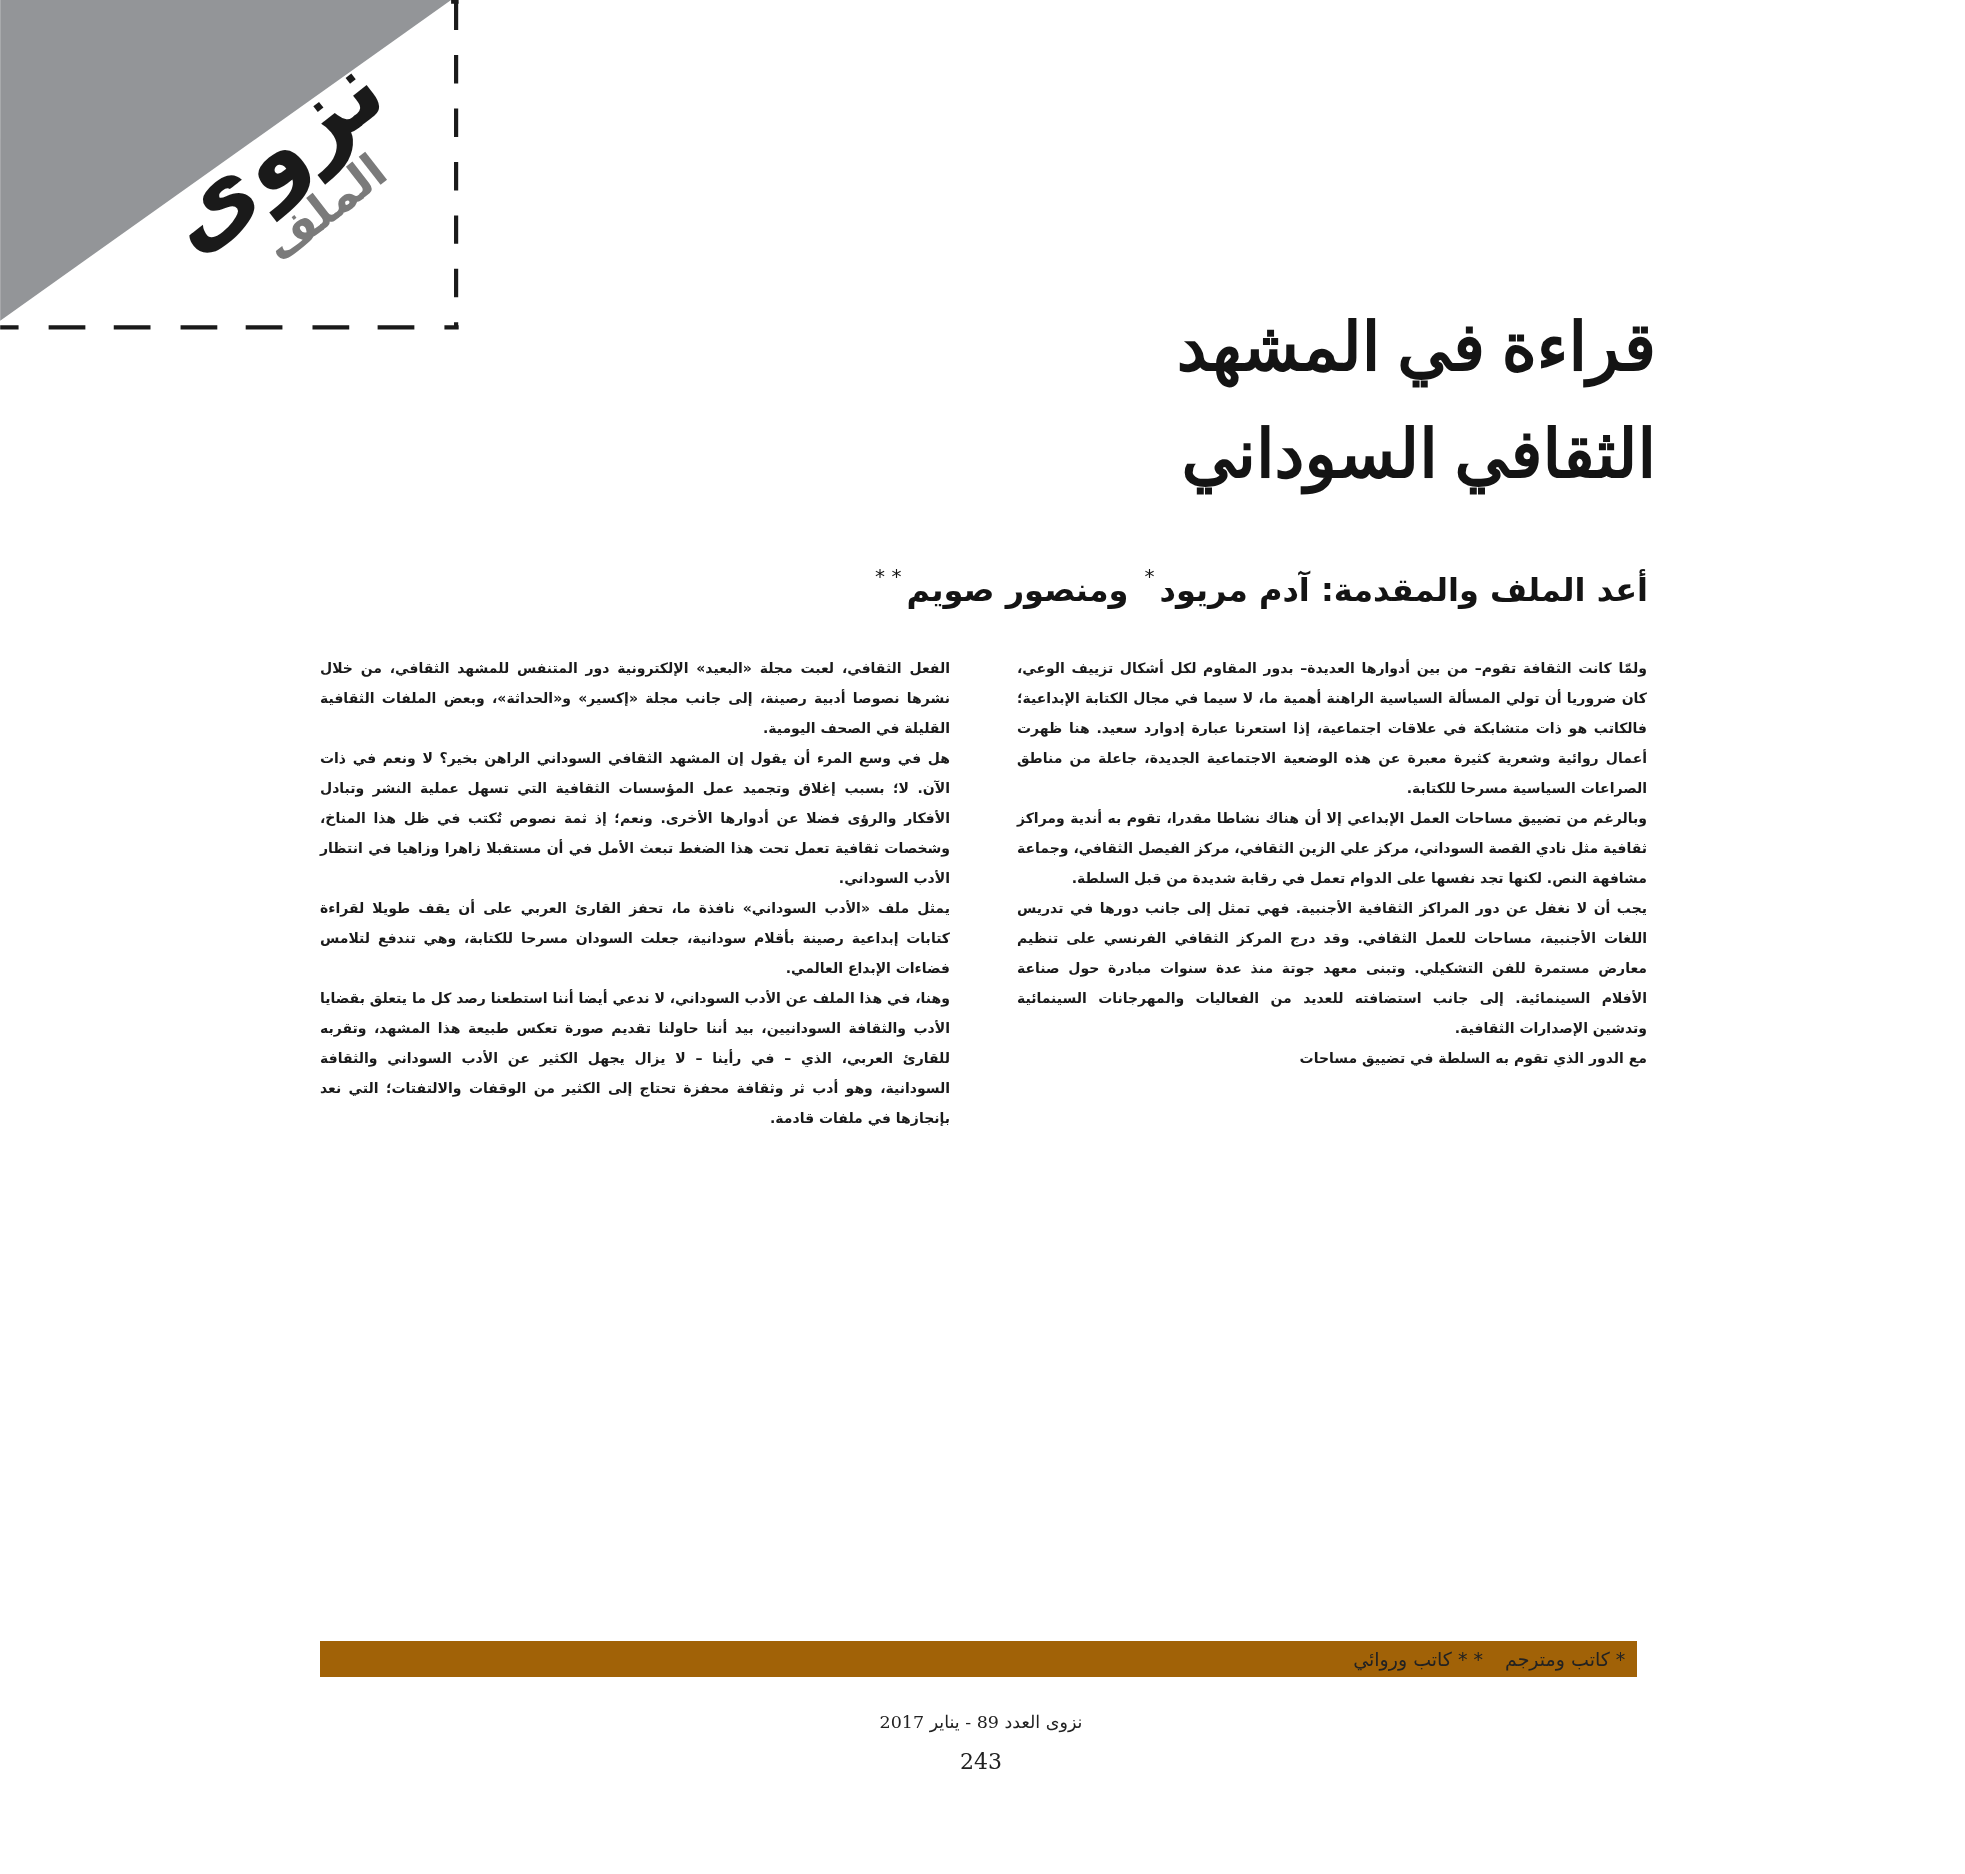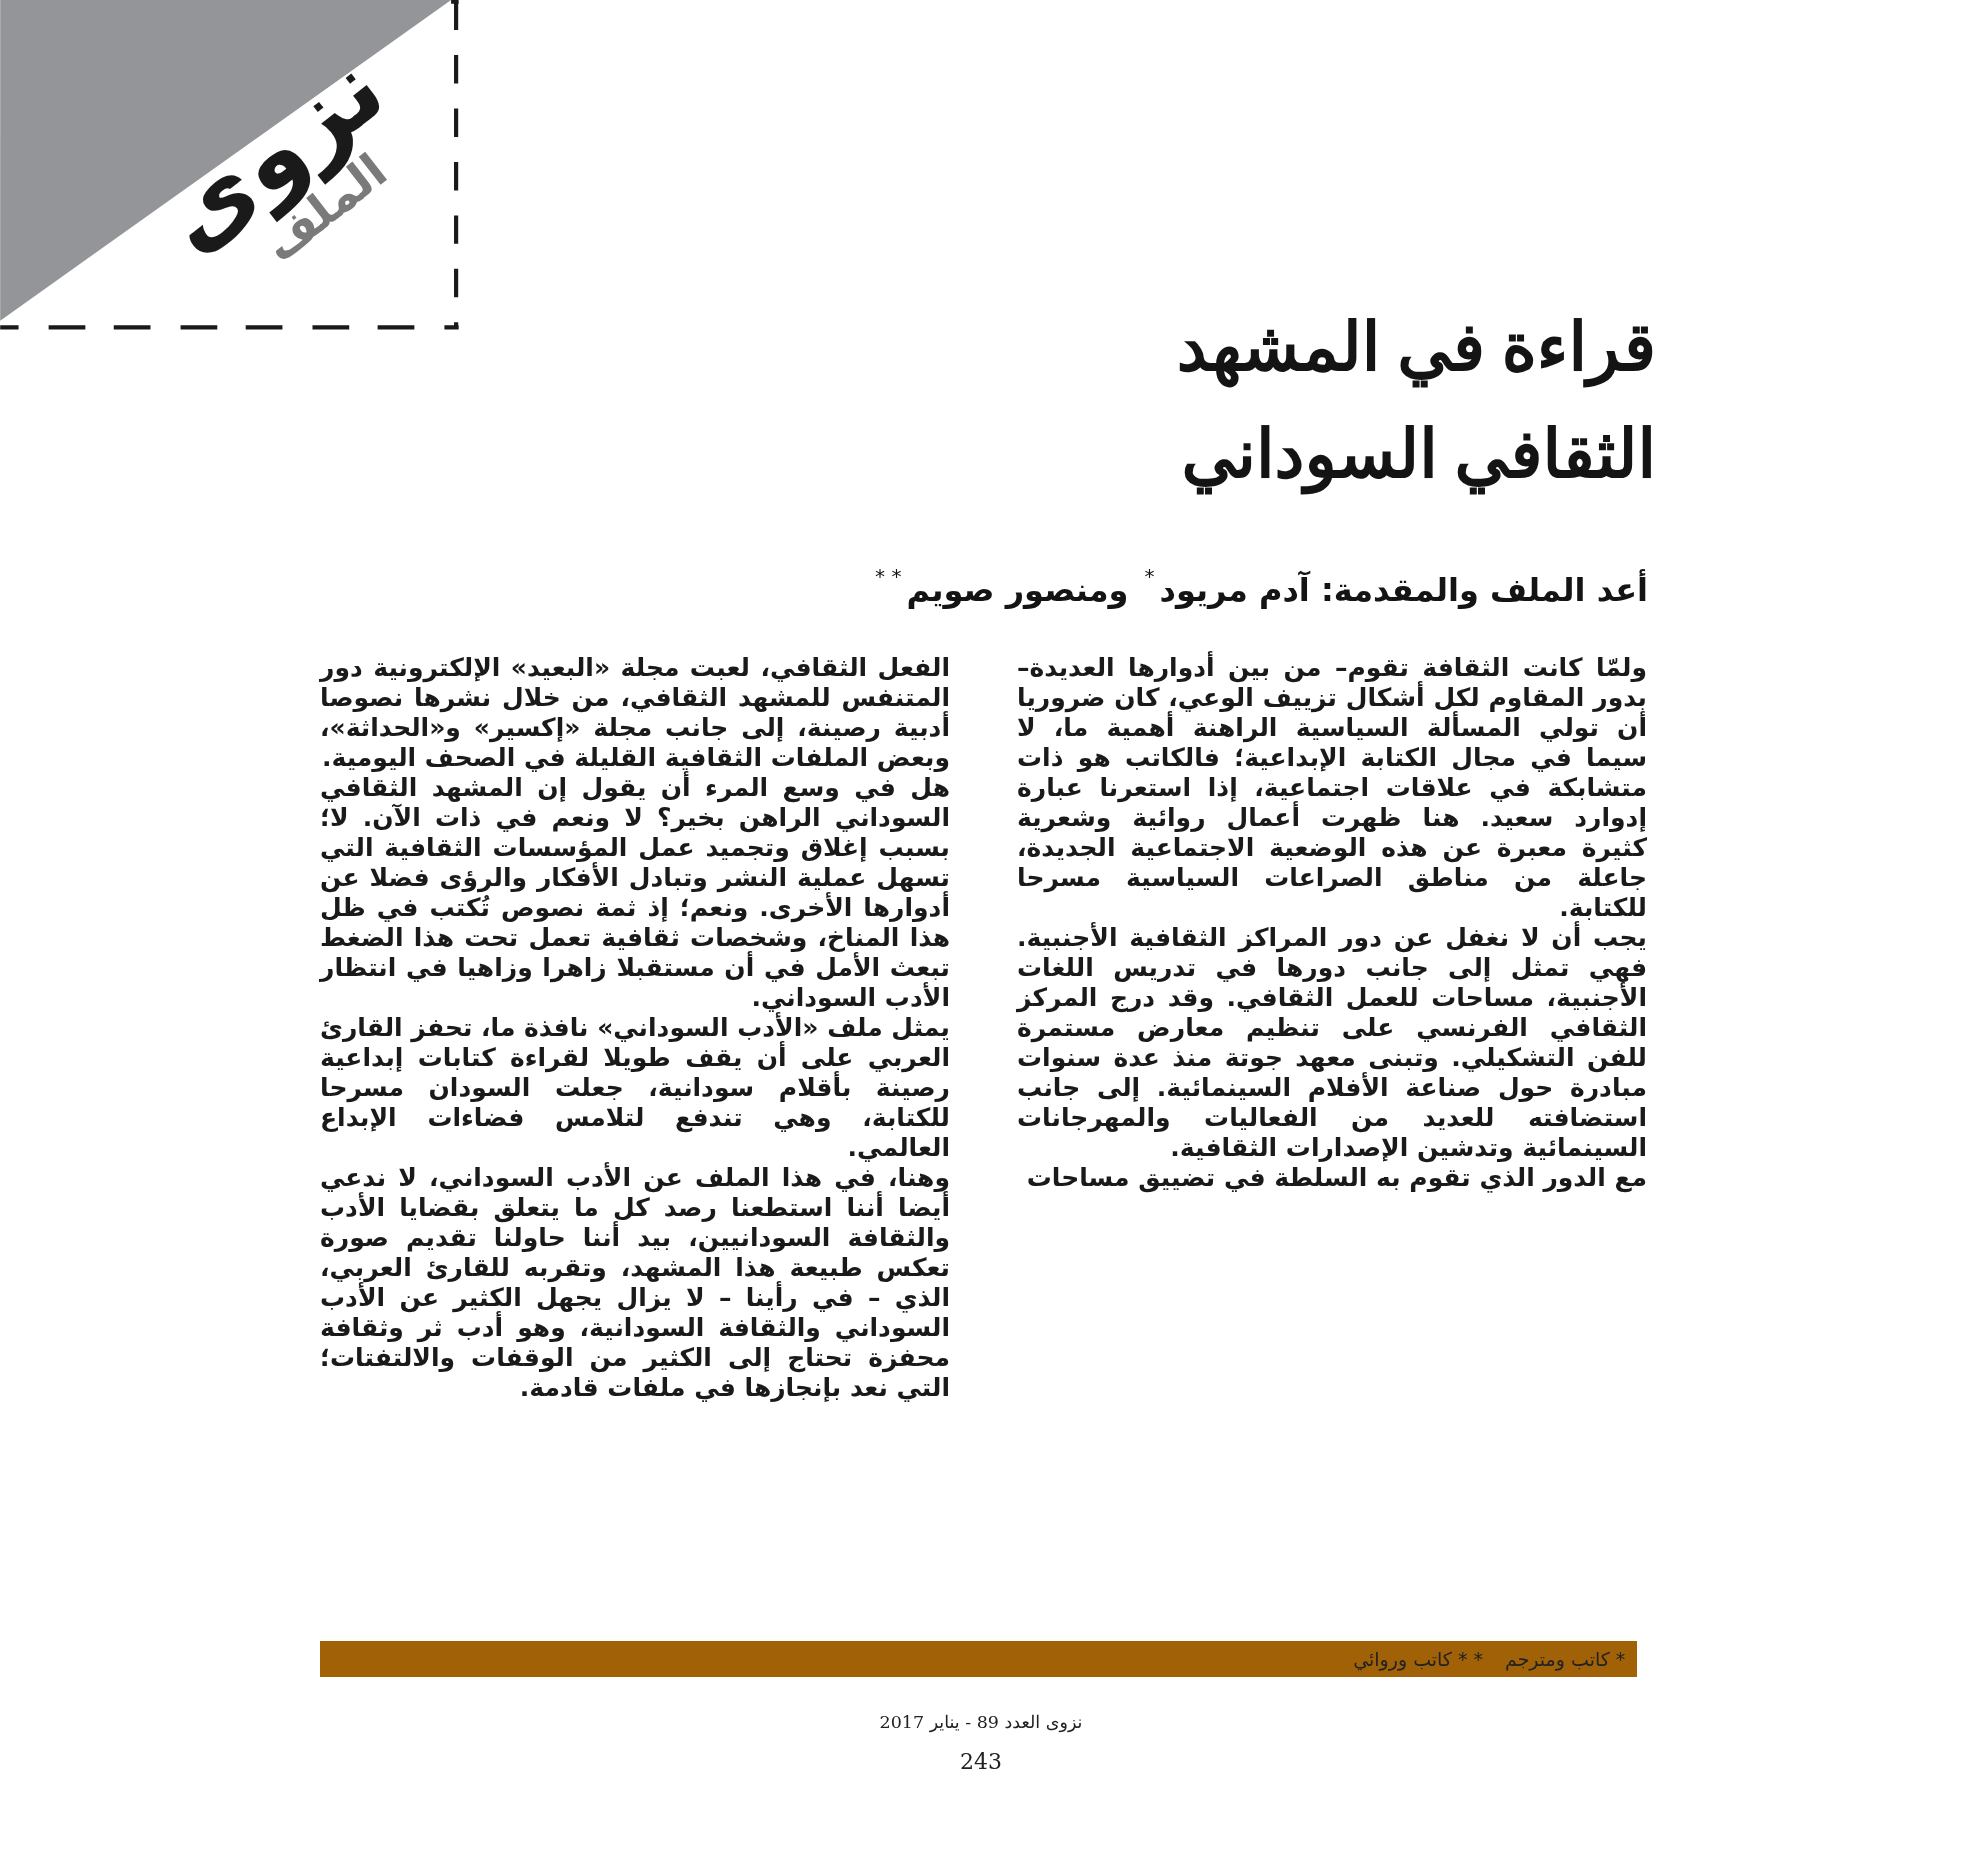--- a/index.html
+++ b/index.html
@@ -64,21 +64,21 @@
 
     
     .col {
       position: absolute;
       top: 653px;
       direction: rtl;
       text-align: justify;
       text-align-last: right;
       font-family: "DejaVu Sans", sans-serif;
       font-weight: bold;
-      font-size: 25px;
+      font-size: 14px;
       line-height: 30px;
       color: #1a1a1a;
     }
     .col p { margin: 0; }
     .col-right { left: 1017px; width: 630px; }
     .col-left  { left: 320px;  width: 630px; }
 
     
     .footnote {
       position: absolute;
@@ -148,20 +148,21 @@
   <span>الثقافي السوداني</span>
 </h1>
 
 <div class="authors">
   <span>أعد الملف والمقدمة: آدم مريود</span><sup>*</sup>
   <span>ومنصور صويم</span><sup>* *</sup>
 </div>
 
 <div class="col col-right">
   <p>ولمّا كانت الثقافة تقوم– من بين أدوارها العديدة– بدور المقاوم لكل أشكال تزييف الوعي، كان ضروريا أن تولي المسألة السياسية الراهنة أهمية ما، لا سيما في مجال الكتابة الإبداعية؛ فالكاتب هو ذات متشابكة في علاقات اجتماعية، إذا استعرنا عبارة إدوارد سعيد. هنا ظهرت أعمال روائية وشعرية كثيرة معبرة عن هذه الوضعية الاجتماعية الجديدة، جاعلة من مناطق الصراعات السياسية مسرحا للكتابة.</p>
+  <p>وبالرغم من تضييق مساحات العمل الإبداعي إلا أن هناك نشاطا مقدرا، تقوم به أندية ومراكز ثقافية مثل نادي القصة السوداني، مركز علي الزين الثقافي، مركز الفيصل الثقافي، وجماعة مشافهة النص. لكنها تجد نفسها على الدوام تعمل في رقابة شديدة من قبل السلطة.</p>
   <p>يجب أن لا نغفل عن دور المراكز الثقافية الأجنبية. فهي تمثل إلى جانب دورها في تدريس اللغات الأجنبية، مساحات للعمل الثقافي. وقد درج المركز الثقافي الفرنسي على تنظيم معارض مستمرة للفن التشكيلي. وتبنى معهد جوتة منذ عدة سنوات مبادرة حول صناعة الأفلام السينمائية. إلى جانب استضافته للعديد من الفعاليات والمهرجانات السينمائية وتدشين الإصدارات الثقافية.</p>
   <p style="text-align-last: right;">مع الدور الذي تقوم به السلطة في تضييق مساحات</p>
 </div>
 
 <div class="col col-left">
   <p>الفعل الثقافي، لعبت مجلة «البعيد» الإلكترونية دور المتنفس للمشهد الثقافي، من خلال نشرها نصوصا أدبية رصينة، إلى جانب مجلة «إكسير» و«الحداثة»، وبعض الملفات الثقافية القليلة في الصحف اليومية.</p>
   <p>هل في وسع المرء أن يقول إن المشهد الثقافي السوداني الراهن بخير؟ لا ونعم في ذات الآن. لا؛ بسبب إغلاق وتجميد عمل المؤسسات الثقافية التي تسهل عملية النشر وتبادل الأفكار والرؤى فضلا عن أدوارها الأخرى. ونعم؛ إذ ثمة نصوص تُكتب في ظل هذا المناخ، وشخصات ثقافية تعمل تحت هذا الضغط تبعث الأمل في أن مستقبلا زاهرا وزاهيا في انتظار الأدب السوداني.</p>
   <p>يمثل ملف «الأدب السوداني» نافذة ما، تحفز القارئ العربي على أن يقف طويلا لقراءة كتابات إبداعية رصينة بأقلام سودانية، جعلت السودان مسرحا للكتابة، وهي تندفع لتلامس فضاءات الإبداع العالمي.</p>
   <p>وهنا، في هذا الملف عن الأدب السوداني، لا ندعي أيضا أننا استطعنا رصد كل ما يتعلق بقضايا الأدب والثقافة السودانيين، بيد أننا حاولنا تقديم صورة تعكس طبيعة هذا المشهد، وتقربه للقارئ العربي، الذي – في رأينا – لا يزال يجهل الكثير عن الأدب السوداني والثقافة السودانية، وهو أدب ثر وثقافة محفزة تحتاج إلى الكثير من الوقفات والالتفتات؛ التي نعد بإنجازها في ملفات قادمة.</p>
 </div>

